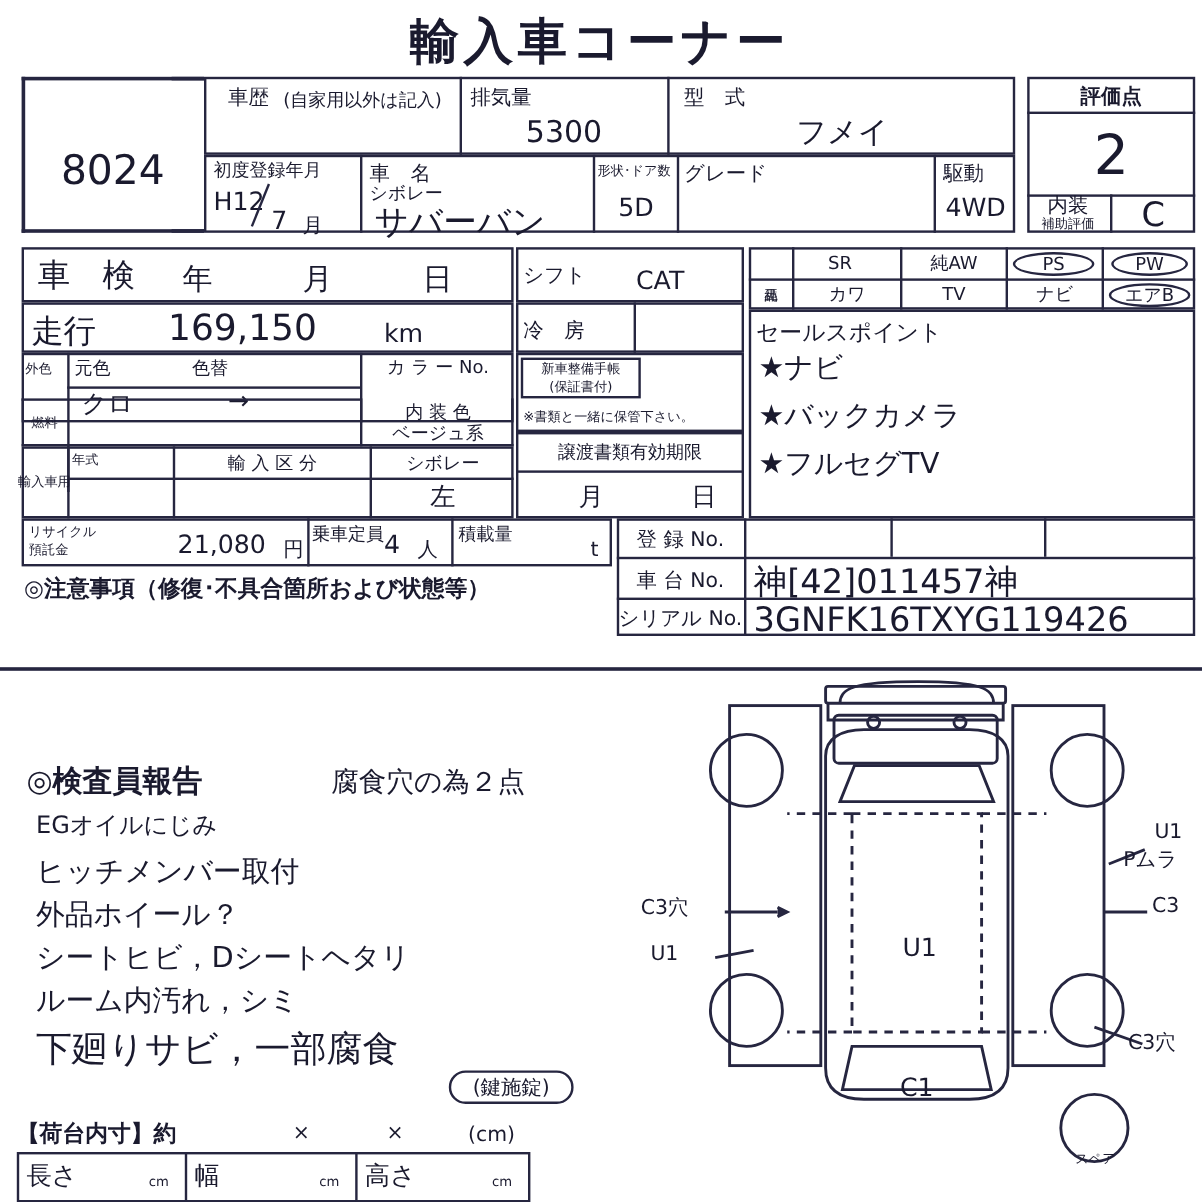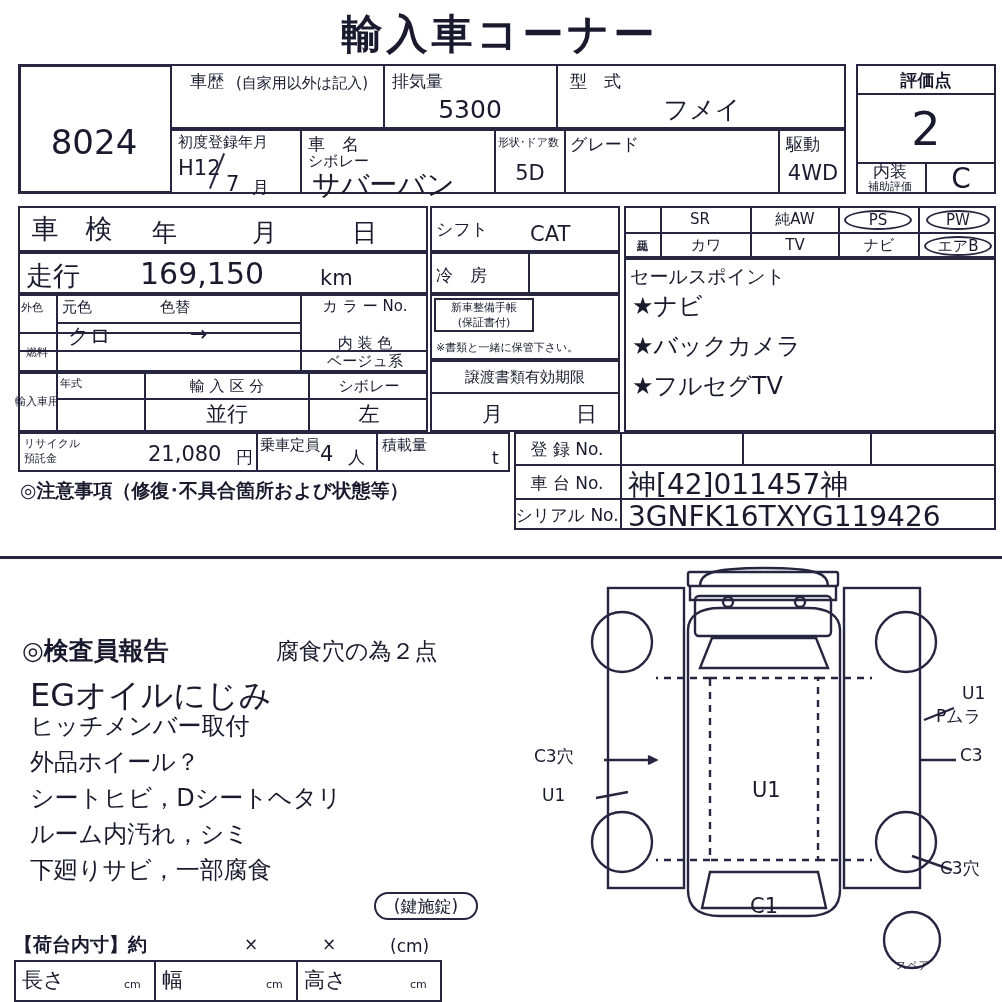--- a/index.html
+++ b/index.html
@@ -105,21 +105,20 @@
 
   <div class="bx" style="left:18px;top:372px;width:410px;height:60px;"></div>
   <div class="line" style="left:56px;top:372px;width:2px;height:60px;"></div>
   <div class="line" style="left:144px;top:372px;width:2px;height:60px;"></div>
   <div class="line" style="left:308px;top:372px;width:2px;height:60px;"></div>
   <div class="line" style="left:56px;top:398px;width:372px;height:2px;"></div>
   <div class="t xs ctr" style="left:18px;top:376px;width:38px;height:52px;line-height:14px;">輸入車用</div>
   <div class="t xs" style="left:60px;top:376px;">年式</div>
   <div class="t sm ctr" style="left:58px;top:402px;width:86px;height:26px;"></div>
   <div class="t sm ctr" style="left:146px;top:376px;width:162px;height:20px;">輸 入 区 分</div>
-  <div class="t mid ctr" style="left:146px;top:400px;width:162px;height:28px;">並行</div>
   <div class="t sm ctr" style="left:310px;top:376px;width:118px;height:20px;">シボレー</div>
   <div class="t mid ctr" style="left:310px;top:400px;width:118px;height:28px;">左</div>
 
   <div class="bx" style="left:18px;top:432px;width:492px;height:40px;"></div>
   <div class="line" style="left:256px;top:432px;width:2px;height:40px;"></div>
   <div class="line" style="left:376px;top:432px;width:2px;height:40px;"></div>
   <div class="t xs" style="left:24px;top:436px;line-height:15px;white-space:pre;">リサイクル
 預託金</div>
   <div class="t mid" style="left:148px;top:442px;">21,080</div>
   <div class="t lbl" style="left:236px;top:446px;">円</div>
@@ -190,26 +189,26 @@
   <div class="t lbl ctr" style="left:622px;top:436px;width:118px;height:26px;"></div>
   <div class="t lbl ctr" style="left:516px;top:470px;width:102px;height:26px;">車 台 No.</div>
   <div class="t" style="left:628px;top:466px;font-size:28px;">神[42]011457神</div>
   <div class="t lbl ctr" style="left:516px;top:502px;width:102px;height:26px;">シリアル No.</div>
   <div class="t" style="left:628px;top:500px;font-size:28px;">3GNFK16TXYG119426</div>
 
   <div class="line" style="left:0px;top:556px;width:1002px;height:3px;"></div>
 
   <div class="t" style="left:22px;top:634px;font-size:25px;font-weight:bold;">◎検査員報告</div>
   <div class="t" style="left:276px;top:636px;font-size:23px;">腐食穴の為２点</div>
-  <div class="t" style="left:30px;top:674px;font-size:32px;">EGオイルにじみ</div>
+  <div class="t" style="left:30px;top:674px;font-size:20px;">EGオイルにじみ</div>
   <div class="t" style="left:30px;top:710px;font-size:24px;">ヒッチメンバー取付</div>
   <div class="t" style="left:30px;top:746px;font-size:24px;">外品ホイール？</div>
   <div class="t" style="left:30px;top:782px;font-size:24px;">シートヒビ，Dシートヘタリ</div>
   <div class="t" style="left:30px;top:818px;font-size:24px;">ルーム内汚れ，シミ</div>
-  <div class="t" style="left:30px;top:854px;font-size:24px;text-align:right;">下廻りサビ，一部腐食</div>
+  <div class="t" style="left:30px;top:854px;font-size:30px;text-align:right;">下廻りサビ，一部腐食</div>
 
   <div class="nb ctr" style="left:374px;top:892px;width:104px;height:28px;border:2px solid #262640;border-radius:14px;">
     <span class="lbl">(鍵施錠)</span>
   </div>
 
   <div class="t" style="left:14px;top:932px;font-size:19px;font-weight:bold;">【荷台内寸】約</div>
   <div class="t lbl" style="left:244px;top:934px;">×</div>
   <div class="t lbl" style="left:322px;top:934px;">×</div>
   <div class="t lbl" style="left:390px;top:936px;">(cm)</div>
 

